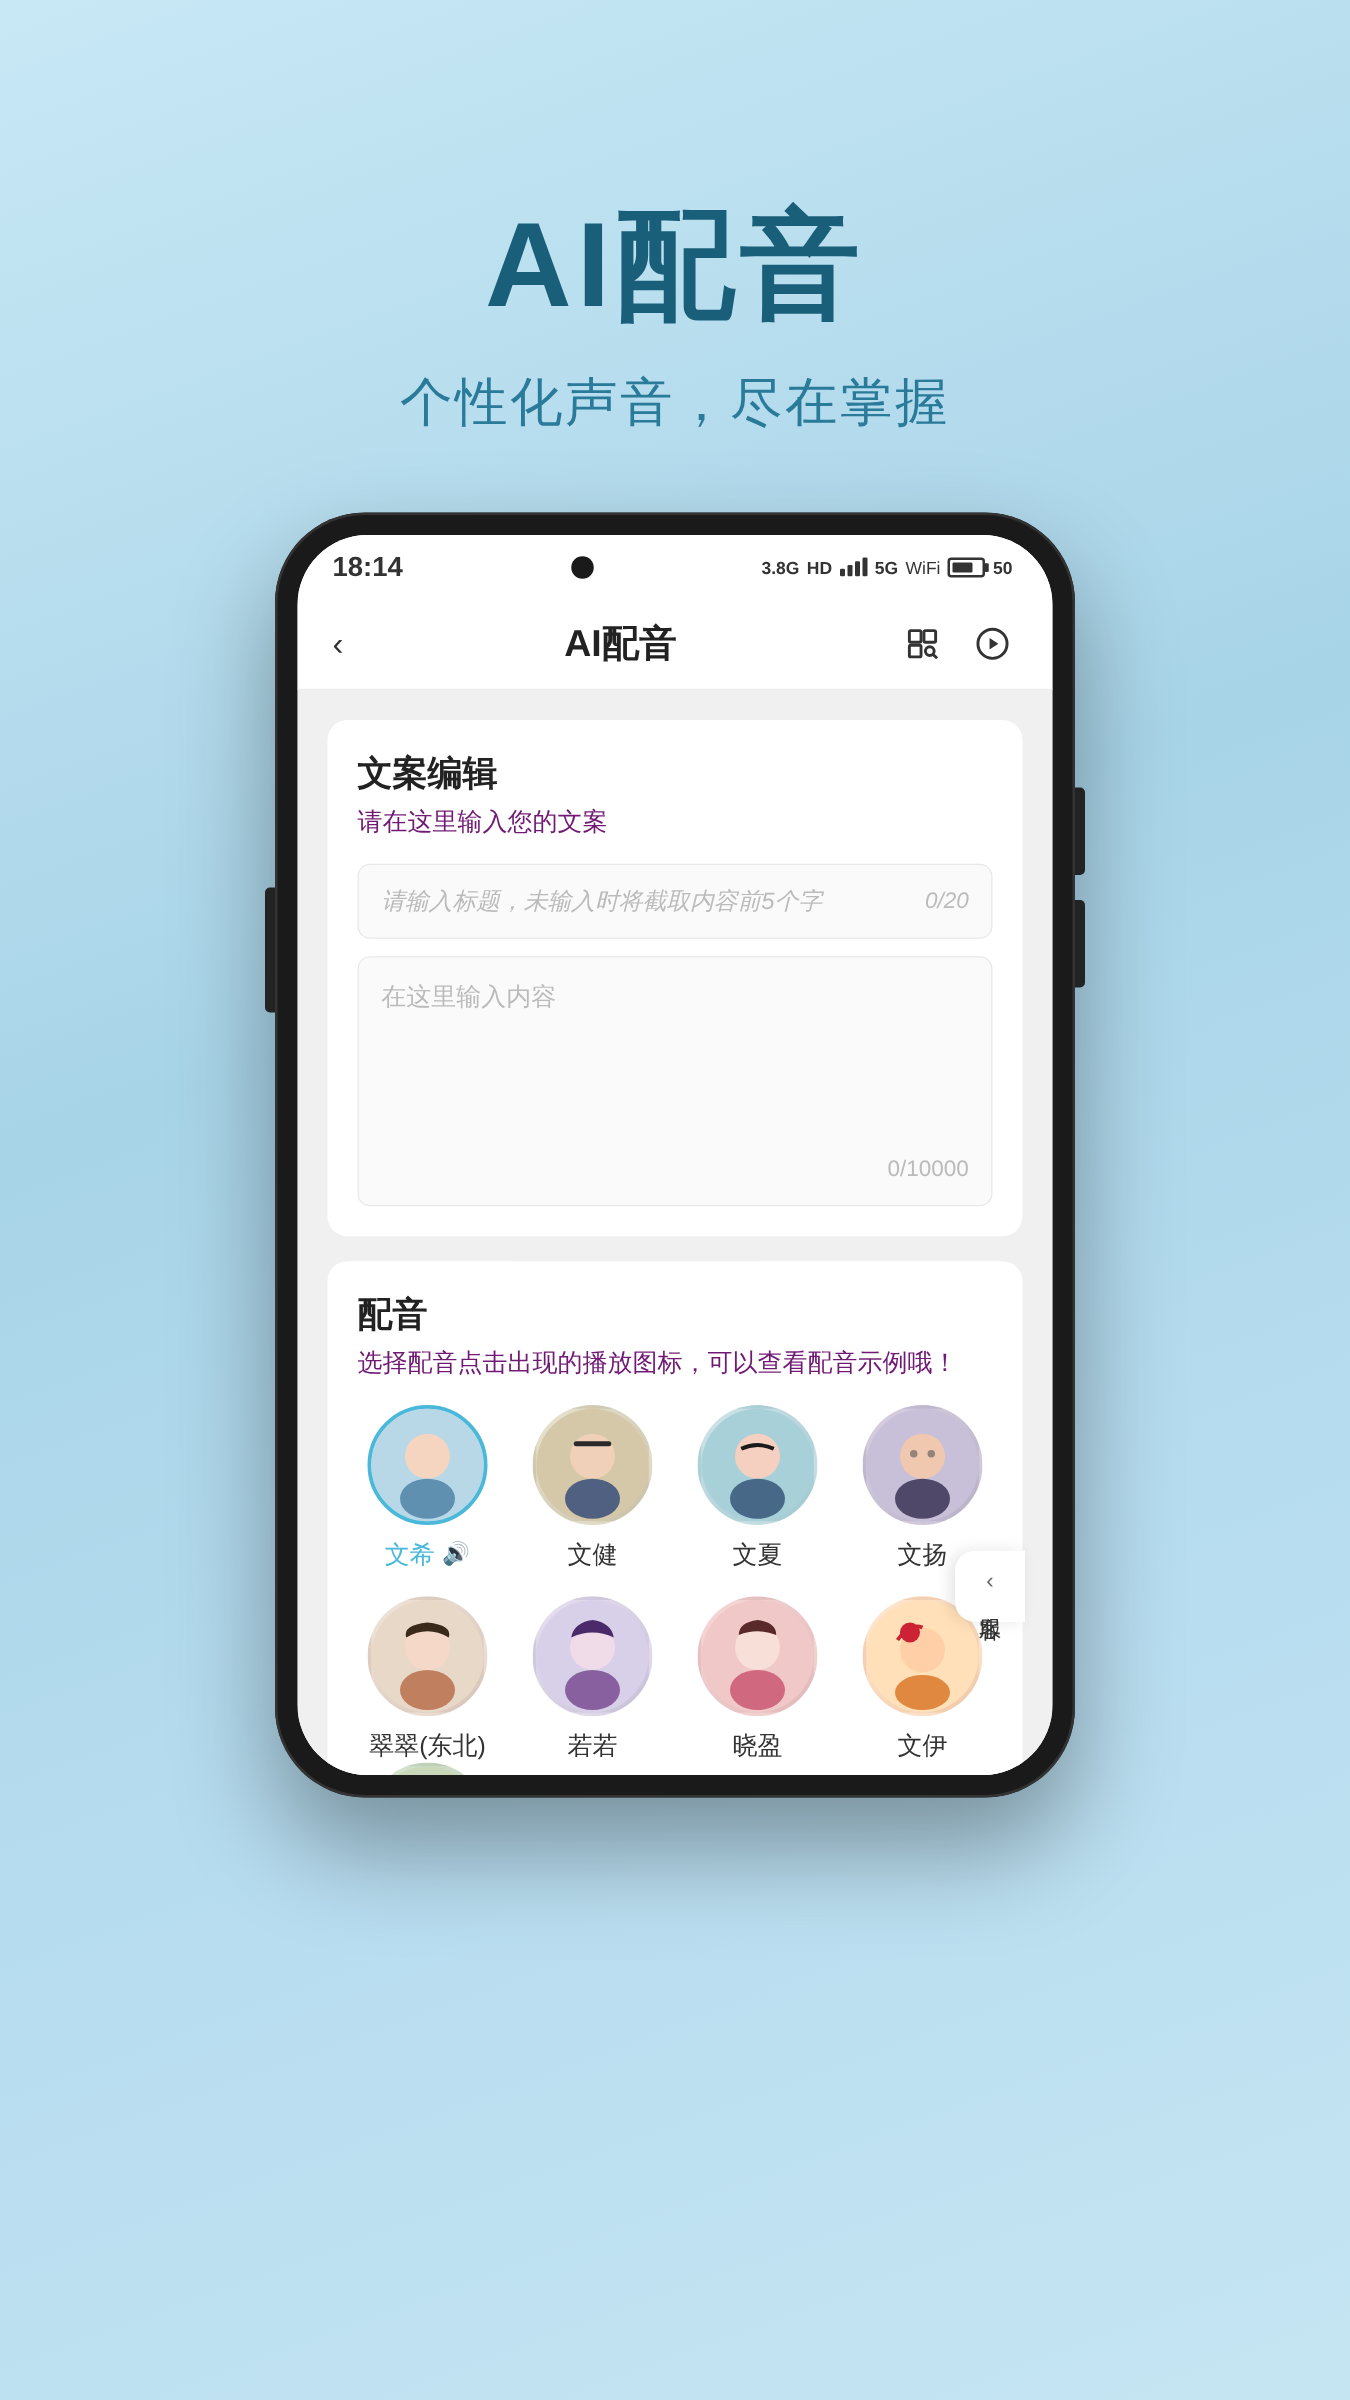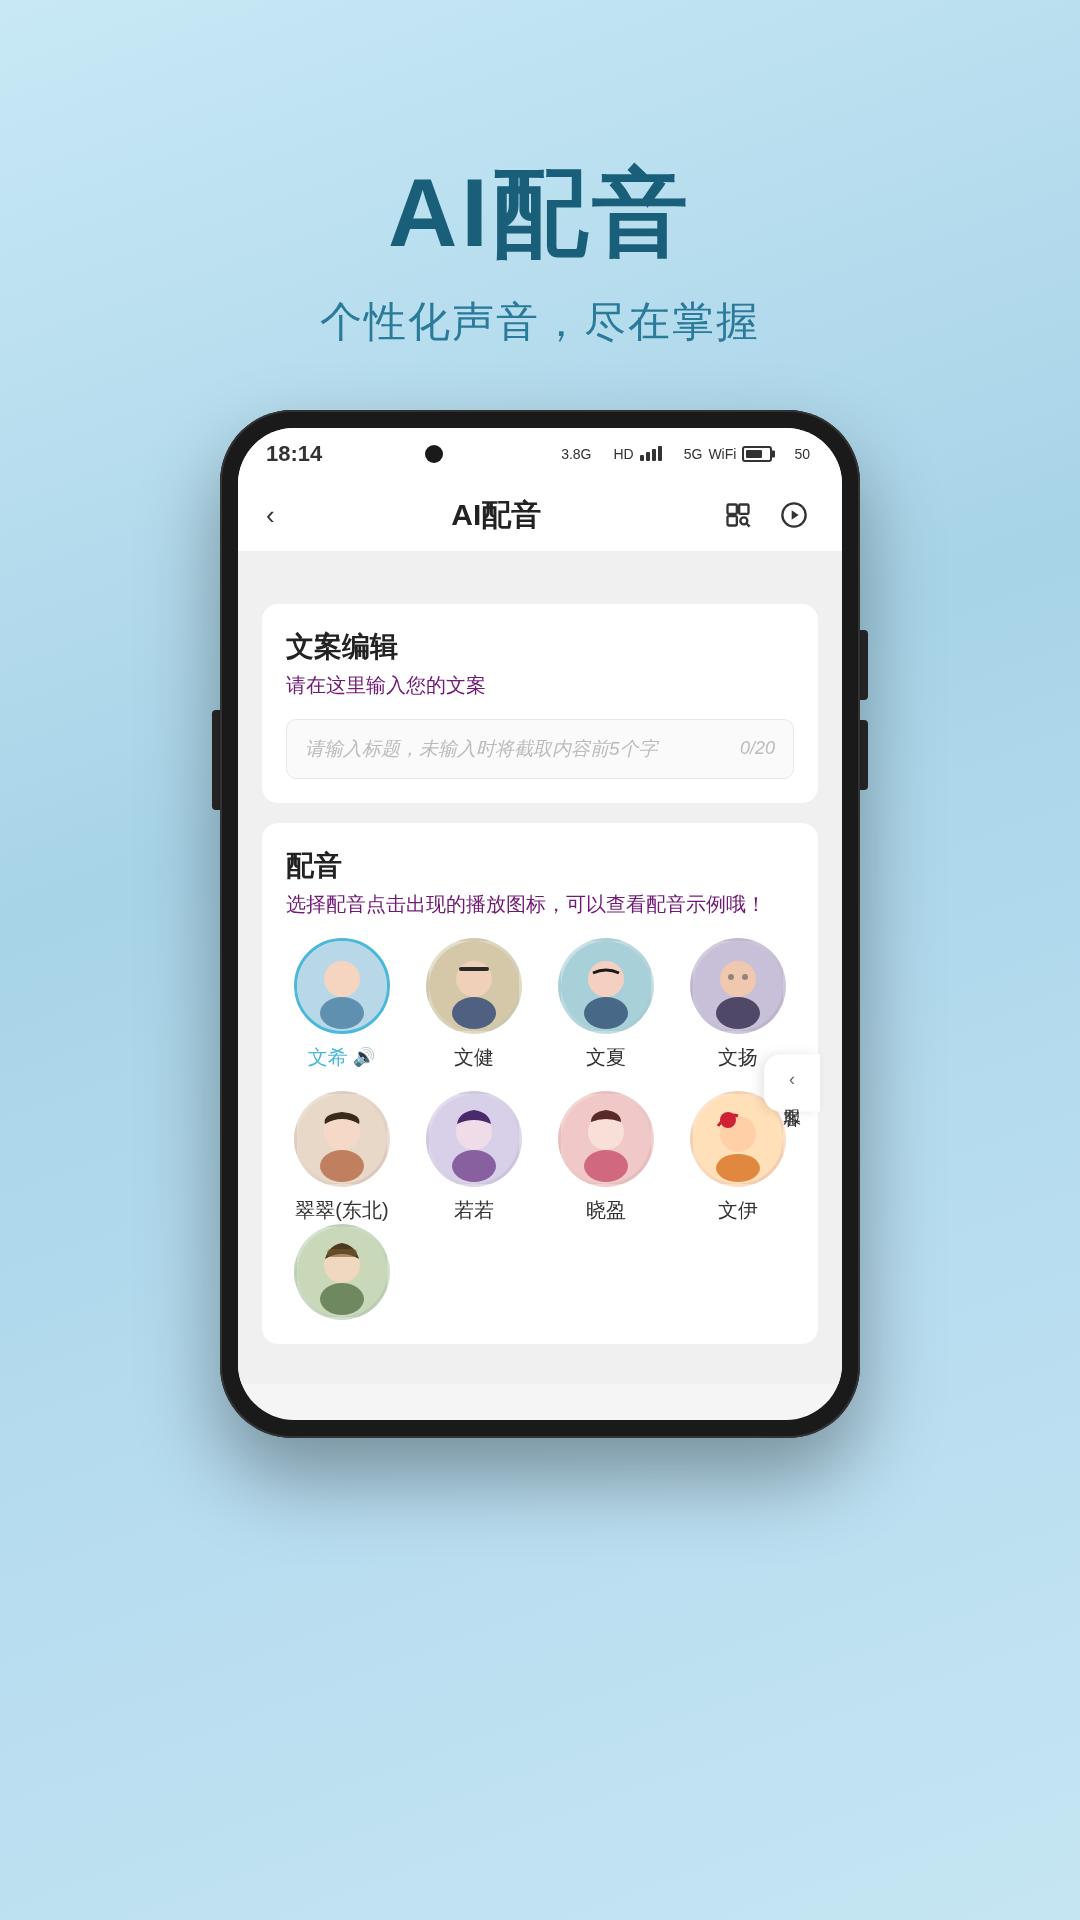--- a/index.html
+++ b/index.html
@@ -174,21 +174,20 @@
       padding: 24px 24px 40px;
     }
     .content-area::-webkit-scrollbar { display: none; }
 
     
     .section {
       background: white;
       border-radius: 16px;
       padding: 24px;
       margin-bottom: 20px;
-      margin-top: 28px;
     }
     .section-title {
       font-size: 28px;
       font-weight: 700;
       color: #222;
       margin-bottom: 6px;
     }
     .section-desc {
       font-size: 20px;
       color: #701a75;
@@ -352,22 +351,21 @@
     .phone-side-btn-left {
       position: absolute;
       left: -8px;
       background: #2a2a2a;
       border-radius: 4px 0 0 4px;
     }
 
     .status-text-small {
       font-size: 14px;
       color: #333;
-      font-weight: 400;
-      margin-left: 16px;
+      font-weight: 700;
     }
 
     .screen-content-scroll {
       position: relative;
       flex: 1;
       overflow: hidden;
     }
   </style>
 </head>
 <body>
@@ -438,20 +436,26 @@
               <div class="section-title">文案编辑</div>
               <div class="section-desc">请在这里输入您的文案</div>
 
               <div class="input-title">
                 <span style="color:#bbb; font-size:19px;">请输入标题，未输入时将截取内容前5个字</span>
                 <span class="input-counter">
                   <span>0</span>/<span>20</span>
                 </span>
               </div>
 
+              <div class="input-content">
+                <span>在这里输入内容</span>
+                <div class="content-counter">
+                  <span>0</span>/<span>10000</span>
+                </div>
+              </div>
             </div>
 
             <div class="voice-section" style="position:relative;">
               <div class="section-title">配音</div>
               <div class="section-desc">选择配音点击出现的播放图标，可以查看配音示例哦！</div>
 
               <div class="voice-grid">
 
                 <div class="voice-item">
                   <div class="voice-avatar selected avatar-man1">

